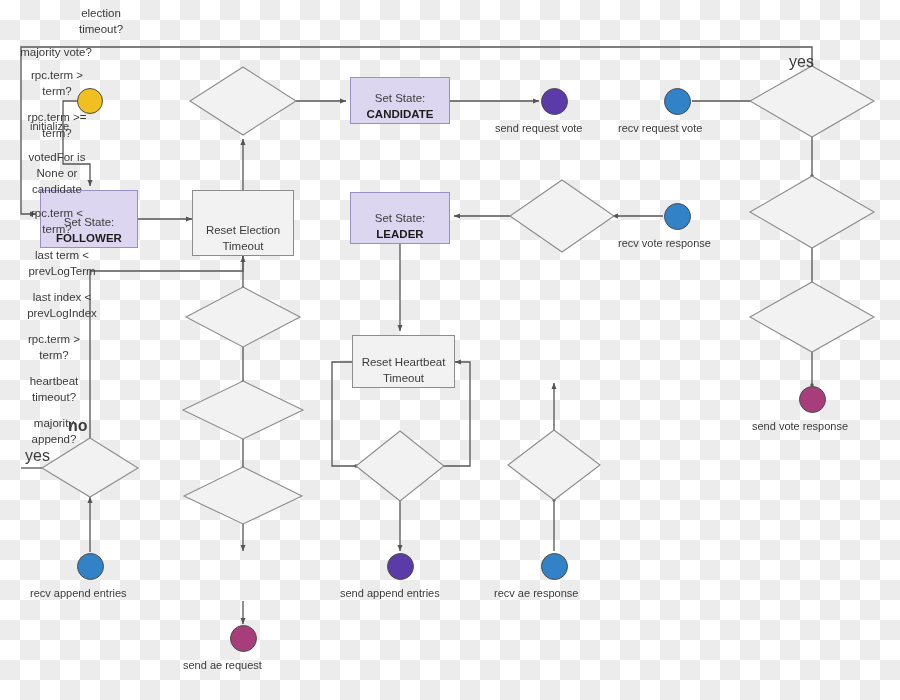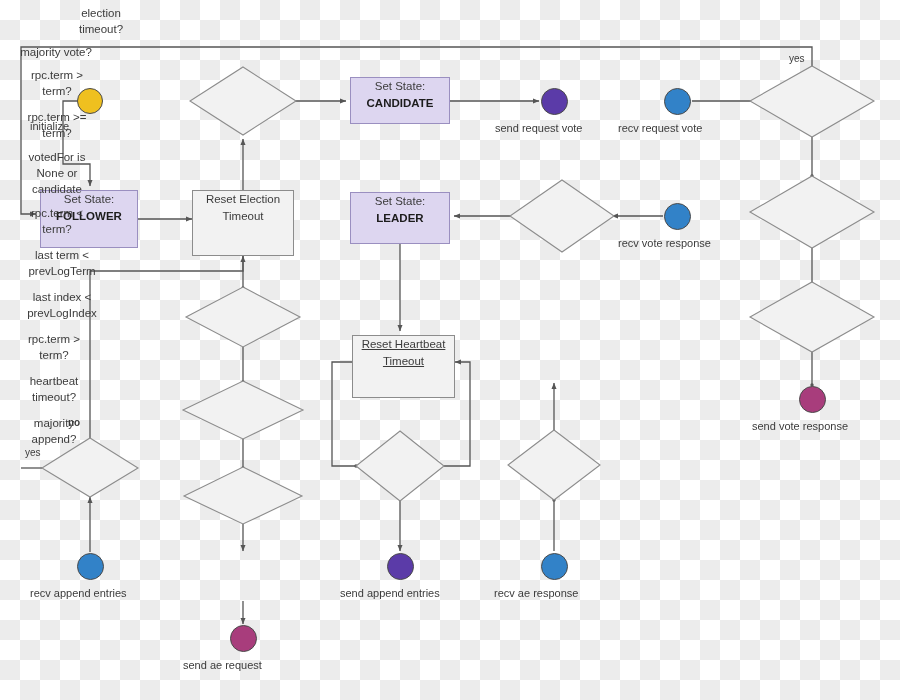--- a/index.html
+++ b/index.html
@@ -20,21 +20,21 @@
     background-size:40px 40px;
     background-position:0 0, 20px 20px;
   }
   #stage{position:absolute;left:0;top:0;width:900px;height:700px;}
   svg{position:absolute;left:0;top:0;width:900px;height:700px;overflow:visible;}
   .node{position:absolute;box-sizing:border-box;}
   
   .rect{
     border:1px solid #8c8c8c;
     background:#f2f2f2;
-    display:flex;align-items:flex-start;justify-content:center;
+    display:flex;align-items:flex-end;justify-content:center;
     text-align:center;
     font-size:11.5px;color:#3b3b3b;line-height:1.45;
   }
   .rect.state{
     background:#ddd6f0;
     border:1px solid #9a8fc0;
   }
   .rect .l1{display:block;}
   .rect .l2{display:block;font-weight:bold;color:#1c1c1c;}
   
@@ -48,21 +48,21 @@
     width:100%;text-align:center;
   }
   
   .circle{border-radius:50%;border:1px solid #4a4a4a;}
   
   .tlabel{
     position:absolute;font-size:11px;color:#3b3b3b;
     white-space:nowrap;text-align:left;line-height:1.3;
   }
   .elabel{
-    position:absolute;font-size:10px;color:#3b3b3b;white-space:nowrap;
+    position:absolute;font-size:16px;color:#3b3b3b;white-space:nowrap;
   }
 </style>
 </head>
 <body>
 
 <div id="checker"></div>
 
 <div id="stage">
 
   <svg viewBox="0 0 900 700">
@@ -245,21 +245,21 @@
     </div>
   </div>
 
   <div class="node rect" style="left:192px;top:190px;width:102px;height:66px;">
     <div>
       <span class="l1">Reset Election</span>
       <span class="l1">Timeout</span>
     </div>
   </div>
 
-  <div class="node rect" style="left:352px;top:335px;width:103px;height:63px;text-decoration:underline;">
+  <div class="node rect" style="left:352px;top:335px;width:103px;height:53px;">
     <div>
       <span class="l1">Reset Heartbeat</span>
       <span class="l1">Timeout</span>
     </div>
   </div>
 
 
 
   <div class="node circle" style="left:77px;top:88px;width:26px;height:26px;background:#efc01f;"></div>
   <div class="tlabel" style="left:30px;top:119px;width:120px;">initialize</div>

